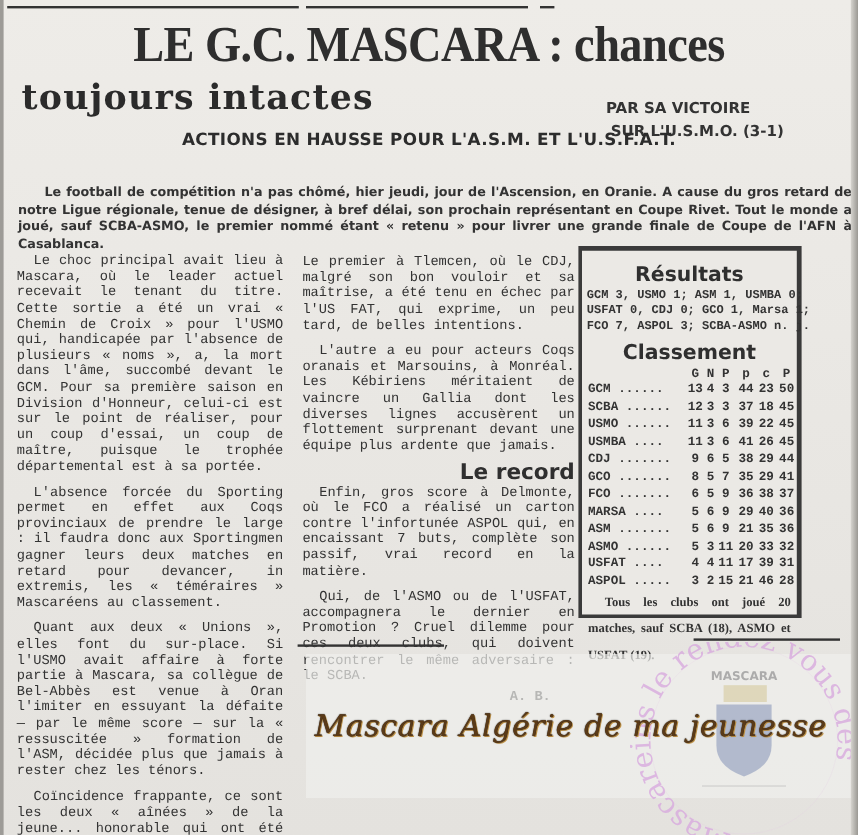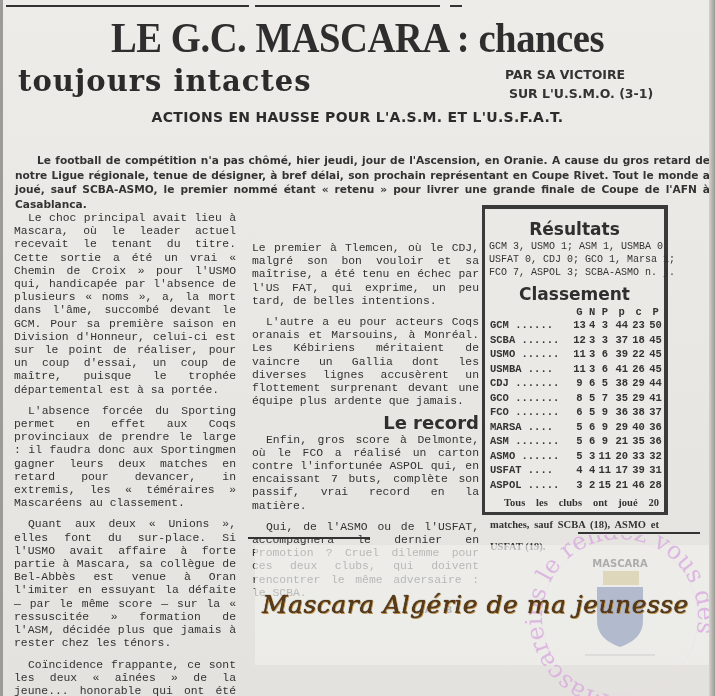--- a/index.html
+++ b/index.html
@@ -24,21 +24,21 @@
     transform: scaleX(0.92); transform-origin: center;
     line-height: 52px;
   }
   .head2 {
     position: absolute; left: 18px; top: 60px;
     font-family: "DejaVu Serif", serif; font-weight: bold;
     font-size: 29px; color: #2b2b2b; letter-spacing: 1px;
     line-height: 42px;
   }
   .head2-side {
-    position: absolute; left: 505px; top: 65px;
+    position: absolute; left: 505px; top: 80px;
     font-family: "DejaVu Sans", sans-serif; font-weight: bold;
     font-size: 12.5px; line-height: 19px; color: #333; text-align: right;
   }
   .head2-side div:first-child { padding-right: 28px; }
   .head3 {
     position: absolute; left: 0; top: 104px; width: 715px; text-align: center;
     font-family: "DejaVu Sans", sans-serif; font-weight: bold;
     font-size: 14px; letter-spacing: 0.3px; color: #2c2c2c;
     line-height: 26px;
   }
@@ -66,21 +66,21 @@
     position: absolute; left: 482px; top: 205px; width: 186px; height: 310px;
     border: 3px solid #3a3a3a; border-top-width: 4px; border-right-width: 4px;
     background: #ebe9e5;
   }
   .box-title {
     font-family: "DejaVu Sans", sans-serif; font-weight: bold;
     font-size: 17px; text-align: center; line-height: 22px; color: #2f2f2f;
     margin-top: 9px;
   }
   .results {
-    font-family: "Liberation Mono", monospace; font-weight: normal;
+    font-family: "Liberation Mono", monospace; font-weight: bold;
     font-size: 10px; line-height: 13px; padding: 0 4px; white-space: nowrap; color: #333;
   }
   .standings { width: 100%; border-collapse: collapse; font-family: "Liberation Mono", monospace; font-weight: bold; font-size: 10.5px; color: #333; }
   .standings th { font-weight: bold; text-align: center; height: 13px; }
   .standings td { text-align: center; height: 14.5px; line-height: 14.5px; padding: 0; }
   .standings td.team { text-align: left; padding-left: 5px; width: 86px; white-space: nowrap; overflow: hidden; }
   .box-note {
     font-family: Liberation Serif, serif; font-weight: bold; font-size: 10.5px;
     line-height: 22px; padding: 0 5px; text-align: justify; text-indent: 14px; color: #333;
   }
@@ -129,21 +129,21 @@
 
   <div class="col col-left">
     <p>Le choc principal avait lieu à Mascara, où le leader actuel recevait le tenant du titre. Cette sortie a été un vrai « Chemin de Croix » pour l'USMO qui, handicapée par l'absence de plusieurs « noms », a, la mort dans l'âme, succombé devant le GCM. Pour sa première saison en Division d'Honneur, celui-ci est sur le point de réaliser, pour un coup d'essai, un coup de maître, puisque le trophée départemental est à sa portée.</p>
     <p>L'absence forcée du Sporting permet en effet aux Coqs provinciaux de prendre le large : il faudra donc aux Sportingmen gagner leurs deux matches en retard pour devancer, in extremis, les « téméraires » Mascaréens au classement.</p>
     <p>Quant aux deux « Unions », elles font du sur-place. Si l'USMO avait affaire à forte partie à Mascara, sa collègue de Bel-Abbès est venue à Oran l'imiter en essuyant la défaite — par le même score — sur la « ressuscitée » formation de l'ASM, décidée plus que jamais à rester chez les ténors.</p>
     <p>Coïncidence frappante, ce sont les deux « aînées » de la jeune... honorable qui ont été victimes — résignées — du sort !</p>
 
   </div>
 
   <div class="col col-mid">
-    <p style="text-indent:0;margin-top:29px;">Le premier à Tlemcen, où le CDJ, malgré son bon vouloir et sa maîtrise, a été tenu en échec par l'US FAT, qui exprime, un peu tard, de belles intentions.</p>
+    <p style="text-indent:0;">Le premier à Tlemcen, où le CDJ, malgré son bon vouloir et sa maîtrise, a été tenu en échec par l'US FAT, qui exprime, un peu tard, de belles intentions.</p>
     <p>L'autre a eu pour acteurs Coqs oranais et Marsouins, à Monréal. Les Kébiriens méritaient de vaincre un Gallia dont les diverses lignes accusèrent un flottement surprenant devant une équipe plus ardente que jamais.</p>
     <div class="subhead">Le record</div>
     <p>Enfin, gros score à Delmonte, où le FCO a réalisé un carton contre l'infortunée ASPOL qui, en encaissant 7 buts, complète son passif, vrai record en la matière.</p>
     <p>Qui, de l'ASMO ou de l'USFAT, accompagnera le dernier en Promotion ? Cruel dilemme pour ces deux clubs, qui doivent rencontrer le même adversaire : le SCBA.</p>
     <div class="signature">A. B.</div>
   </div>
 
   <div class="hr-short" style="left:248px;top:537px;width:122px;"></div>
   <div class="hr-short" style="left:578px;top:532px;width:122px;"></div>
 

